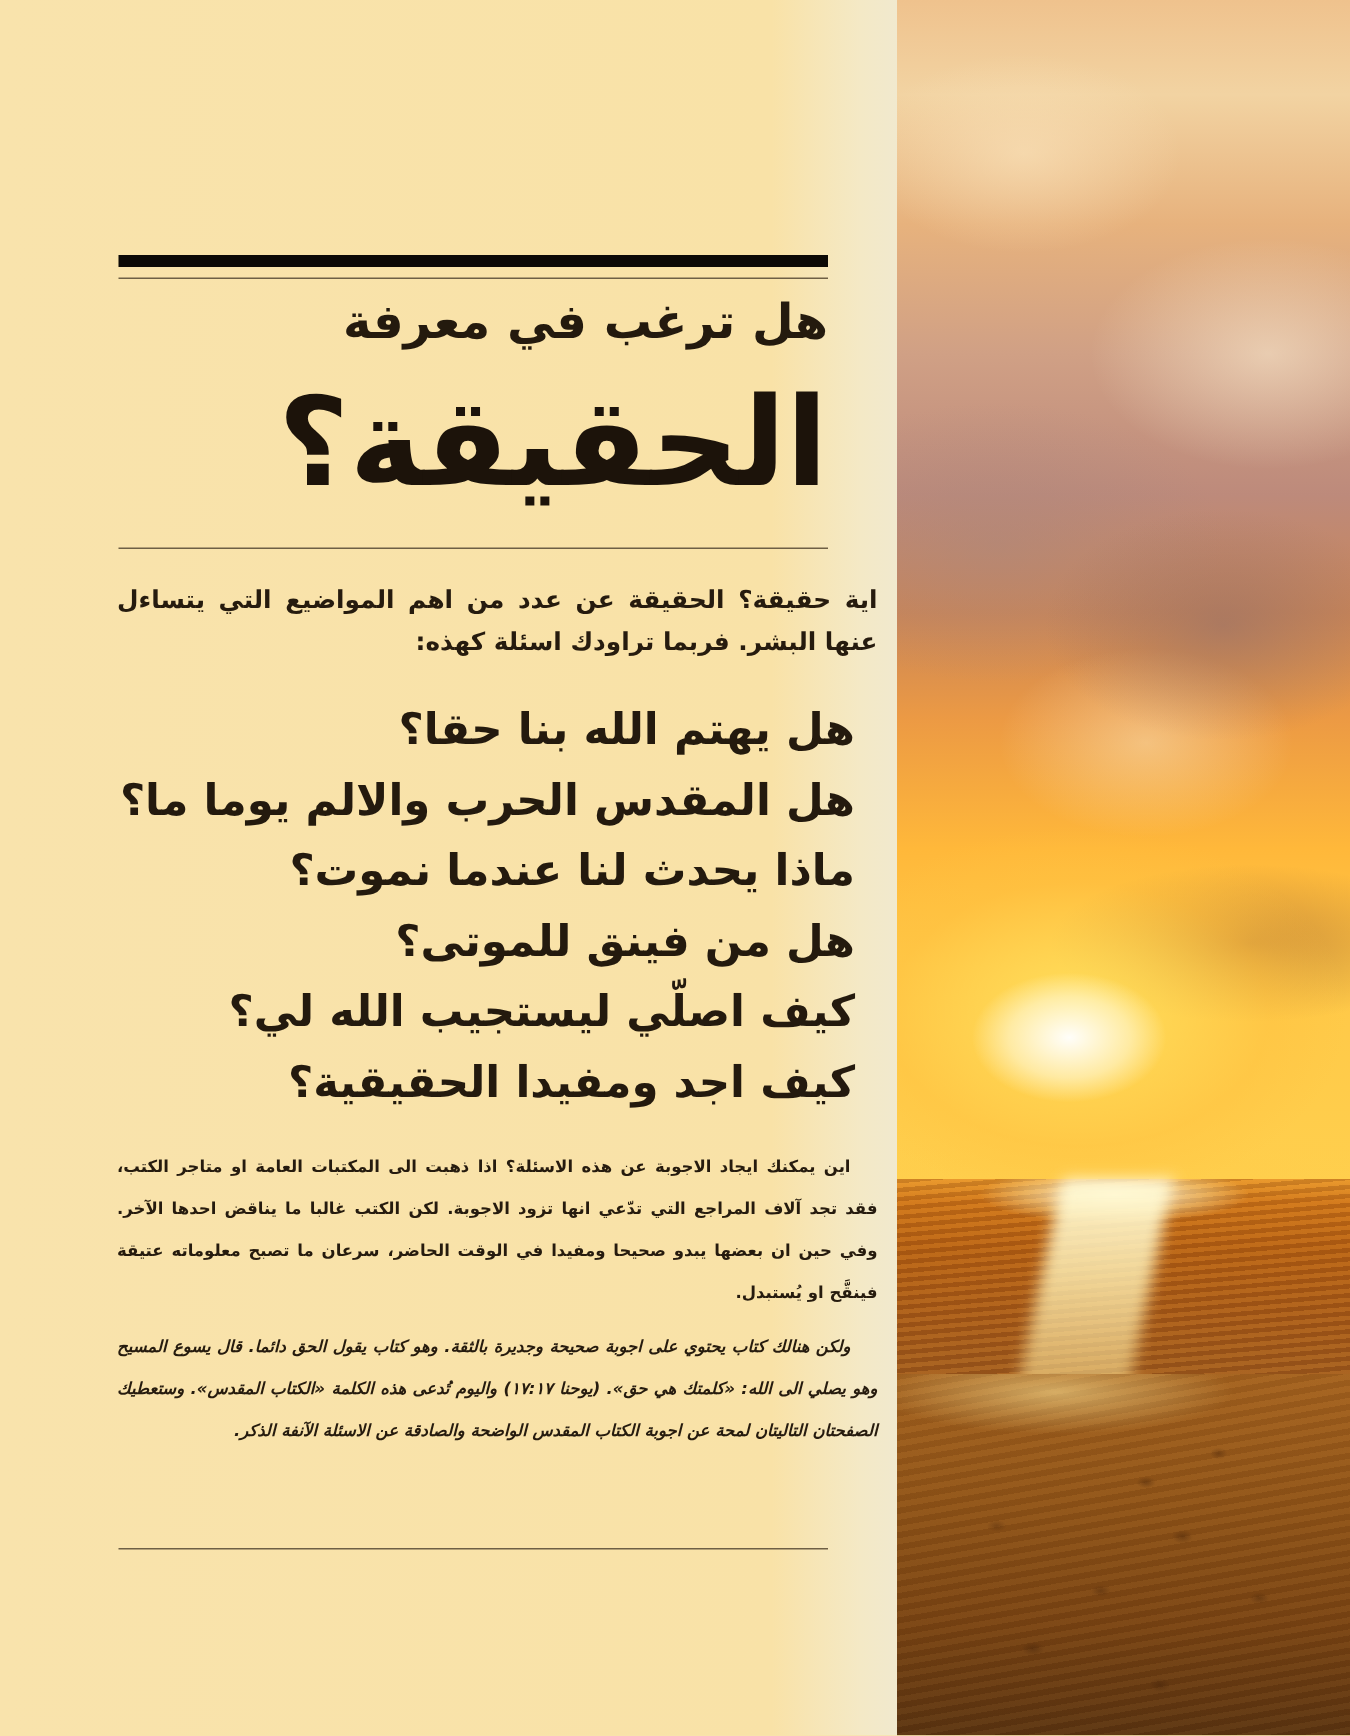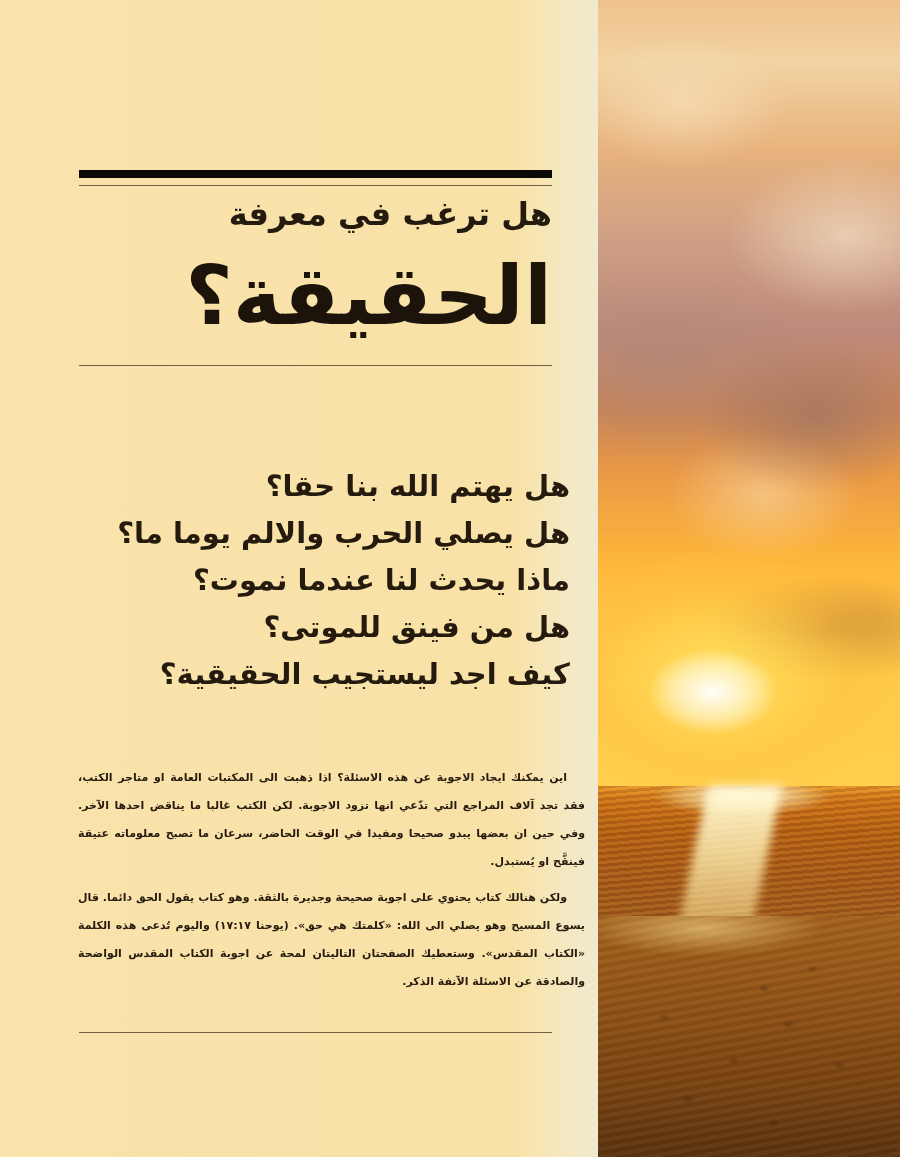--- a/index.html
+++ b/index.html
@@ -42,21 +42,21 @@
   .q{
     font-size:29px;line-height:47px;font-weight:bold;
     text-align:right;white-space:nowrap;
   }
   .bodypara{
     position:absolute;left:78px;width:507px;margin:0;
     font-size:11px;line-height:28px;font-weight:bold;color:#261b0e;
     text-align:justify;text-indent:18px;
   }
   .para-2{top:764px;}
-  .para-3{top:884px;}
+  .para-3{top:884px;font-style:italic;}
   
   .photo{position:absolute;right:0;top:0;width:302px;height:1157px;overflow:hidden;}
   .photo-sky{
     position:absolute;left:0;right:0;top:0;height:786px;
     background:
       radial-gradient(90px 60px at 38% 88%, rgba(255,255,255,0.97), rgba(255,248,215,0.6) 45%, rgba(255,225,130,0) 72%),
       radial-gradient(230px 160px at 40% 86%, rgba(255,226,95,0.9), rgba(255,195,65,0.45) 55%, rgba(255,175,45,0) 78%),
       radial-gradient(300px 110px at 45% 100%, rgba(255,205,75,0.85), rgba(255,185,60,0) 72%),
       radial-gradient(190px 75px at 78% 80%, rgba(150,85,45,0.45), rgba(150,85,45,0) 70%),
       radial-gradient(170px 110px at 72% 53%, rgba(145,110,105,0.55), rgba(145,110,105,0) 70%),
@@ -101,27 +101,29 @@
 <div class="panel rtl">
 
   <div class="thick-rule"></div>
   <div class="thin-rule rule-a"></div>
 
   <div class="kicker">هل ترغب في معرفة</div>
   <div class="big-title">الحقيقة؟</div>
 
   <div class="thin-rule rule-b"></div>
 
+  <p class="intro"><b>اية حقيقة؟</b><span> الحقيقة عن عدد من اهم المواضيع التي يتساءل عنها البشر. فربما تراودك اسئلة كهذه:</span></p>
 
   <div class="questions">
     <div class="q">هل يهتم الله بنا حقا؟</div>
-    <div class="q">هل يصلي الحرب والالم يوما ما؟</div>
+    <div class="q">هل المقدس الحرب والالم يوما ما؟</div>
     <div class="q">ماذا يحدث لنا عندما نموت؟</div>
     <div class="q">هل من فينق للموتى؟</div>
-    <div class="q">كيف اجد ليستجيب الحقيقية؟</div>
+    <div class="q">كيف اصلّي ليستجيب الله لي؟</div>
+    <div class="q">كيف اجد ومفيدا الحقيقية؟</div>
   </div>
 
   <p class="bodypara para-2">اين يمكنك ايجاد الاجوبة عن هذه الاسئلة؟ اذا ذهبت الى المكتبات العامة او متاجر الكتب، فقد تجد آلاف المراجع التي تدّعي انها تزود الاجوبة. لكن الكتب غالبا ما يناقض احدها الآخر. وفي حين ان بعضها يبدو صحيحا ومفيدا في الوقت الحاضر، سرعان ما تصبح معلوماته عتيقة فينقَّح او يُستبدل.</p>
   <p class="bodypara para-3">ولكن هنالك كتاب يحتوي على اجوبة صحيحة وجديرة بالثقة. وهو كتاب يقول الحق دائما. قال يسوع المسيح وهو يصلي الى الله: «كلمتك هي حق». (يوحنا ١٧:١٧) واليوم تُدعى هذه الكلمة «الكتاب المقدس». وستعطيك الصفحتان التاليتان لمحة عن اجوبة الكتاب المقدس الواضحة والصادقة عن الاسئلة الآنفة الذكر.</p>
 
   <div class="thin-rule rule-c"></div>
 </div>
 
 <div class="photo">
   <div class="photo-sky"></div>

